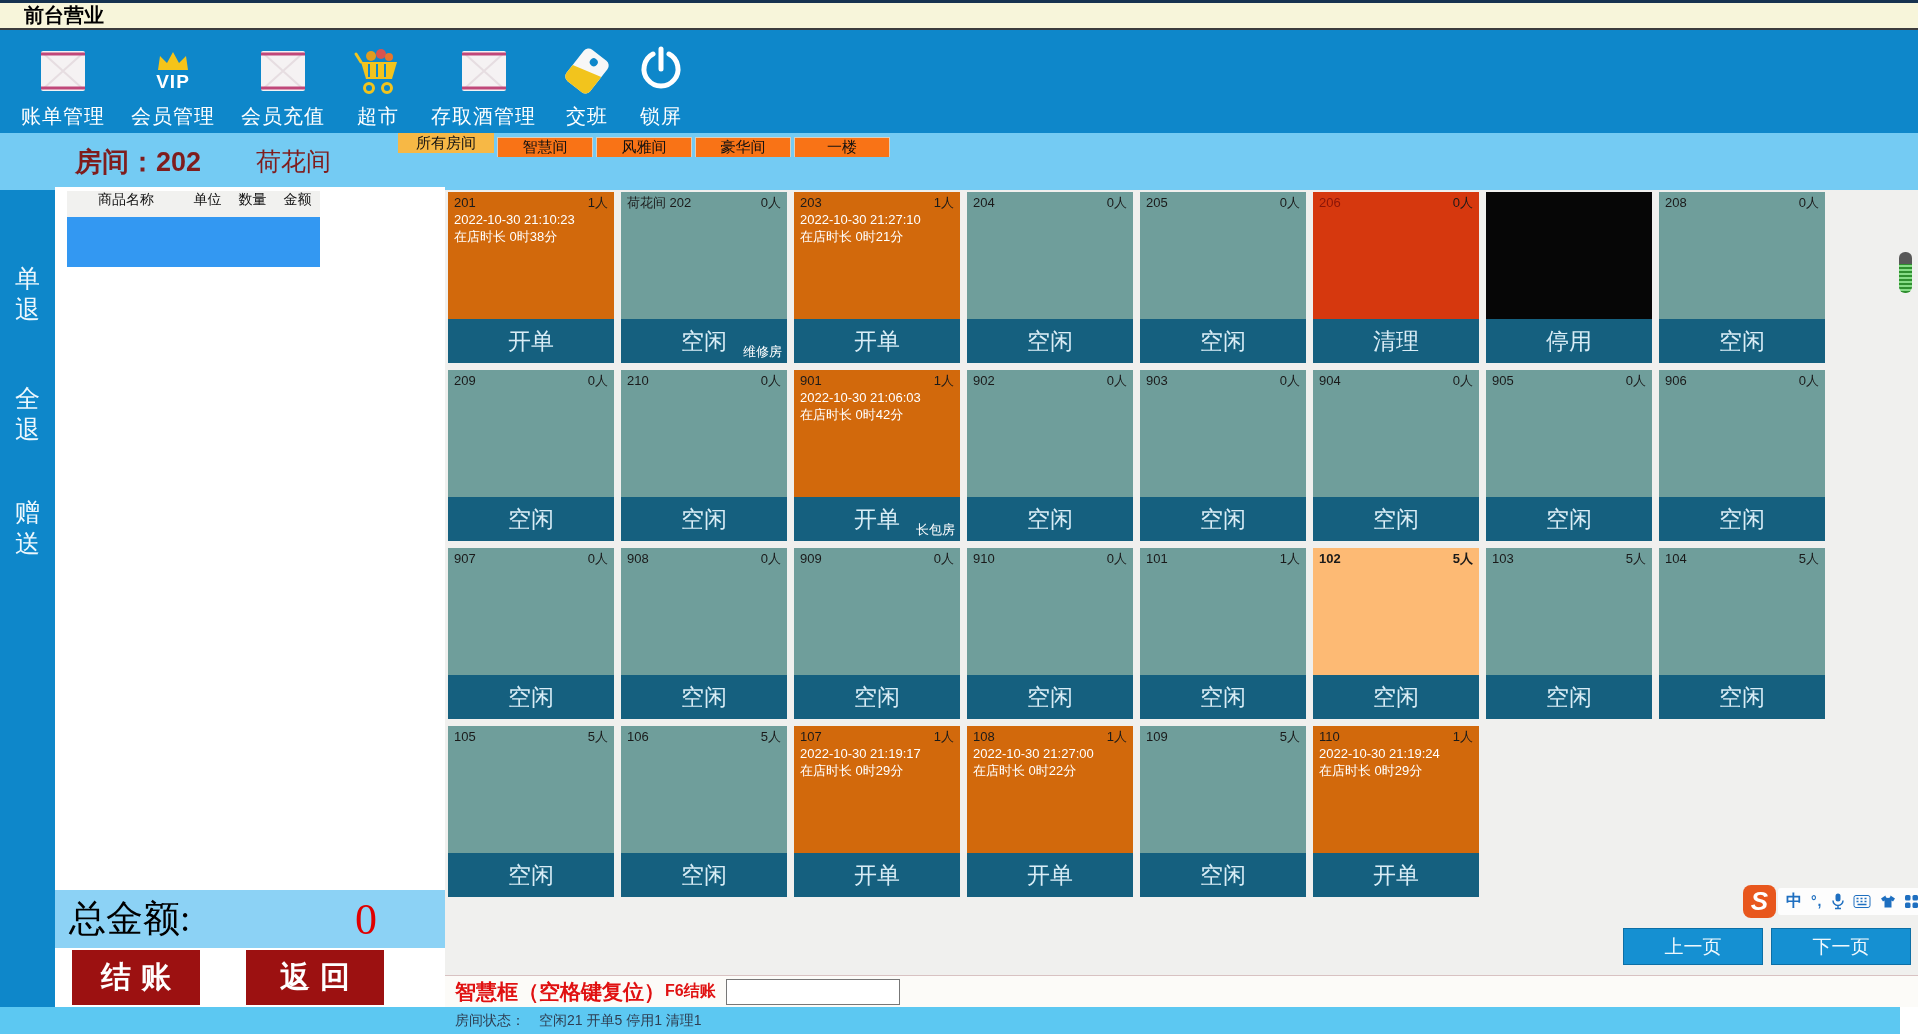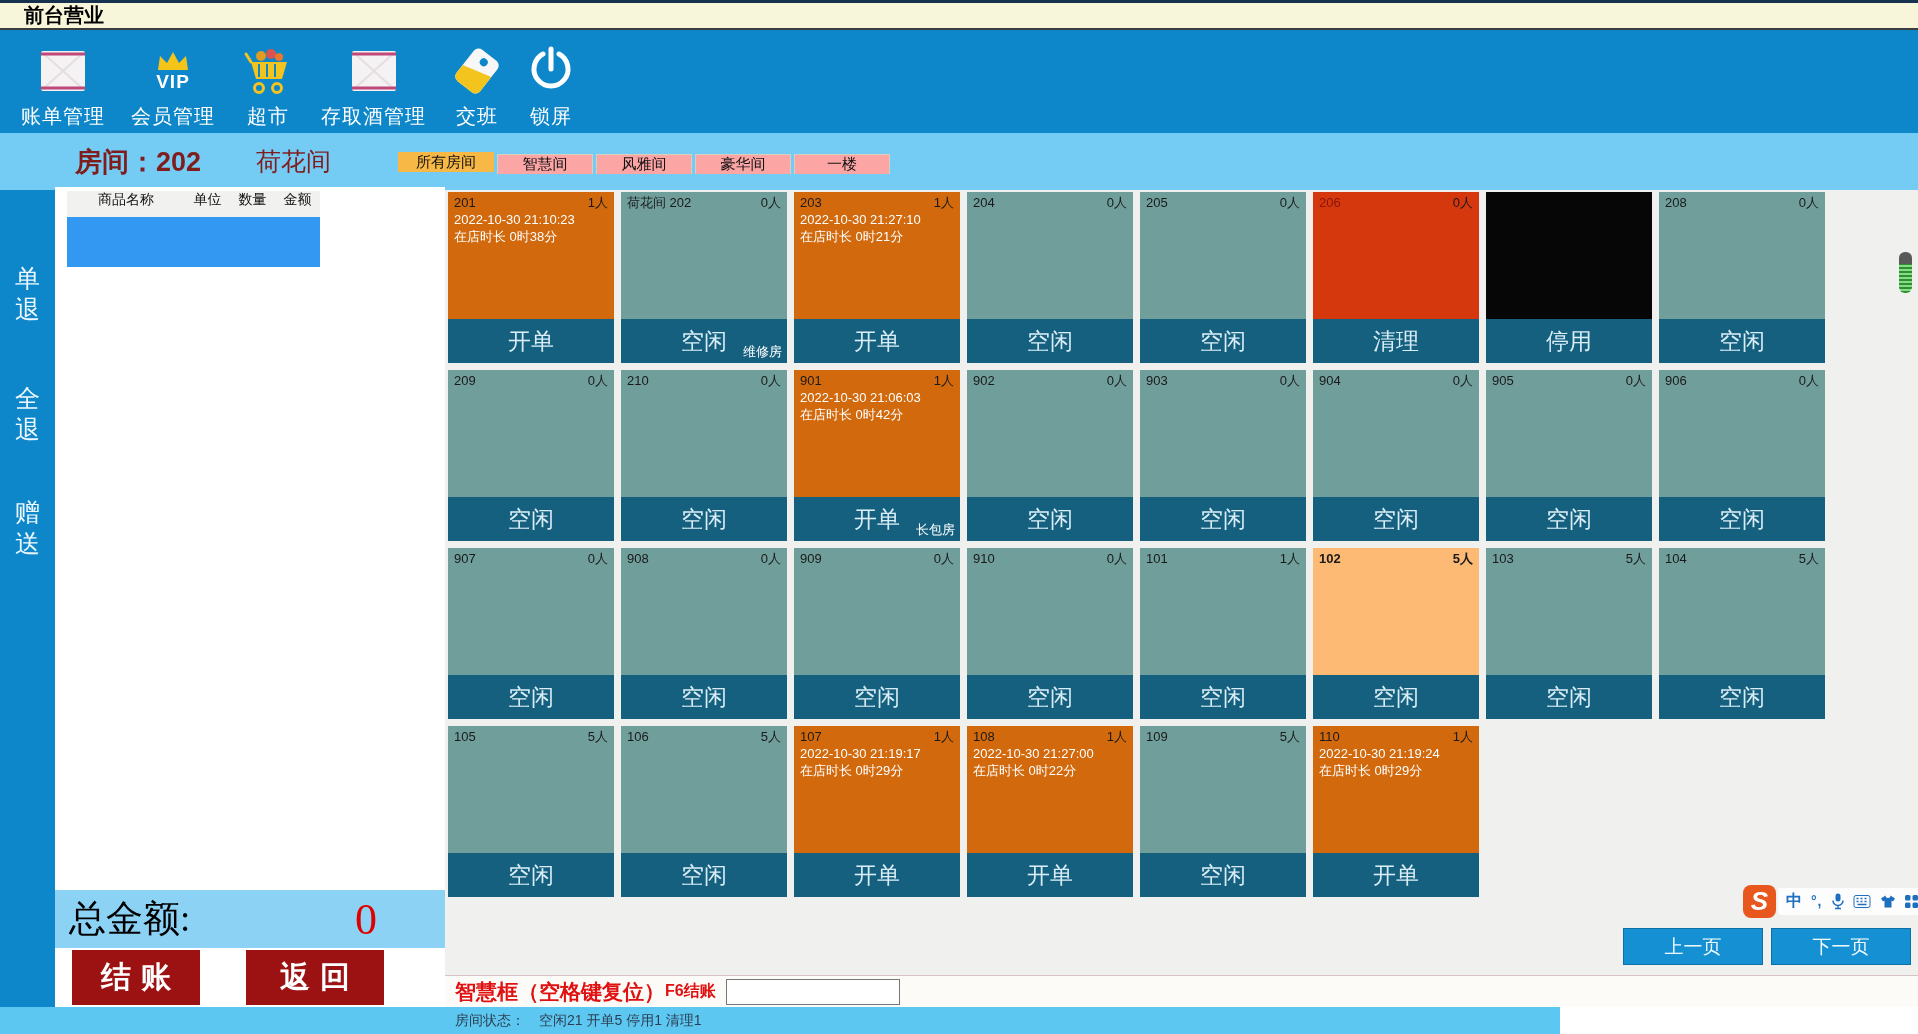--- a/index.html
+++ b/index.html
@@ -19,22 +19,22 @@
   .tb-item{display:flex;flex-direction:column;align-items:center;justify-content:flex-end;
     height:98px;padding:0 13px;color:#fff;cursor:pointer;}
   .tb-icon{height:66px;display:flex;flex-direction:column;align-items:center;justify-content:center;}
   .tb-label{font-size:20px;line-height:24px;letter-spacing:1px;white-space:nowrap;}
   .vip-text{color:#fff;font-weight:bold;font-size:19px;line-height:20px;letter-spacing:1px;}
   
   .subheader{height:57px;background:#74cbf3;display:flex;}
   .room-info{width:398px;display:flex;align-items:center;color:#7f1d1d;flex:none;}
   .room-label{font-size:27px;font-weight:bold;margin-left:75px;white-space:nowrap;}
   .room-name{font-size:25px;margin-left:55px;white-space:nowrap;}
-  .tabs{flex:1;display:flex;align-items:center;}
-  .tab{width:94px;margin-right:3px;background:#fca5a5;border:1px solid #d8cfc0;border-bottom:none;
+  .tabs{flex:1;display:flex;align-items:flex-start;}
+  .tab{width:94px;margin-right:3px;background:#f97316;border:1px solid #d8cfc0;border-bottom:none;
     margin-top:4px;display:flex;align-items:center;justify-content:center;font-size:15px;color:#111;cursor:pointer;}
   .tab.active{background:#f7b845;border-color:#f7b845;margin-top:0;}
   
   .sidebar{position:absolute;left:0;top:190px;width:55px;height:817px;background:#0e87ca;}
   .side-item{width:55px;text-align:center;color:#eef8fd;font-size:25px;line-height:31px;cursor:pointer;white-space:pre-line;}
   
   .left-panel{position:absolute;left:55px;top:187px;width:390px;height:703px;background:#ffffff;}
   .order-table{margin:4px 0 0 12px;width:253px;}
   .order-head{display:flex;background:#f1f1ef;height:26px;align-items:flex-start;font-size:14px;color:#111;}
   .oc{text-align:center;}
@@ -64,21 +64,21 @@
     color:#eef8fd;font-size:19px;display:flex;align-items:center;justify-content:center;cursor:pointer;box-sizing:border-box;}
   .page-prev{left:1178px;top:738px;}
   .page-next{left:1326px;top:738px;}
   
   .smart-row{position:absolute;left:445px;top:975px;width:1473px;height:32px;background:#fcfbf8;
     border-top:1px solid #d8c2c2;display:flex;align-items:center;box-sizing:border-box;}
   .smart-label{color:#e01111;font-weight:bold;font-size:21px;margin-left:10px;white-space:nowrap;}
   .smart-hotkey{color:#e01111;font-weight:bold;font-size:16px;white-space:nowrap;}
   .smart-input{margin-left:10px;width:168px;height:22px;border:1px solid #777;background:#fff;font-size:15px;}
   
-  .statusbar{position:absolute;left:0;top:1007px;width:1560px;height:27px;background:#5cc8f2;
+  .statusbar{position:absolute;left:0;top:1007px;width:1900px;height:27px;background:#5cc8f2;
     display:flex;align-items:center;font-size:14px;color:#2e3e52;}
   .statusbar .sb-label{margin-left:455px;}
   .statusbar .sb-text{margin-left:14px;}
   
   .ime-bar{position:absolute;left:1743px;top:884px;height:34px;display:flex;align-items:center;}
   .ime-logo{width:33px;height:33px;background:#e8571d;border-radius:8px;color:#fff;font-weight:bold;
     font-size:26px;font-style:italic;display:flex;align-items:center;justify-content:center;cursor:pointer;}
   .ime-pill{height:27px;background:#fdfdfd;border-radius:3px;display:flex;align-items:center;
     gap:9px;padding:0 8px;margin-left:2px;}
   .ime-ic{display:flex;align-items:center;justify-content:center;cursor:pointer;}
@@ -109,20 +109,31 @@
       <div class="tb-label">账单管理</div>
     </div>
     <div class="tb-item">
       <div class="tb-icon">
         <svg width="38" height="22" viewBox="0 0 36 22">
           <path d="M3 20 L5 6 L12 13 L18 2 L24 13 L31 6 L33 20 Z" fill="#f5c419"></path>
         </svg>
         <div class="vip-text">VIP</div>
       </div>
       <div class="tb-label">会员管理</div>
+    </div>
+    <div class="tb-item">
+      <div class="tb-icon">
+        <svg width="50" height="48" viewBox="0 0 50 48">
+          <rect x="3" y="4" width="44" height="40" rx="2" fill="#f5f2f3"></rect>
+          <path d="M5 6 L45 42 M45 6 L5 42" stroke="#e6dde1" stroke-width="2"></path>
+          <path d="M3 7 h44" stroke="#c0487a" stroke-width="3"></path>
+          <path d="M3 41 h44" stroke="#c0487a" stroke-width="3"></path>
+        </svg>
+      </div>
+      <div class="tb-label">会员充值</div>
     </div>
     <div class="tb-item">
       <div class="tb-icon">
         <svg width="54" height="52" viewBox="0 0 54 52">
           <circle cx="20" cy="11" r="5" fill="#e09c20"></circle>
           <circle cx="30" cy="9" r="5" fill="#d9534f"></circle>
           <circle cx="38" cy="12" r="4" fill="#e8762c"></circle>
           <path d="M10 17 h36 l-5 17 h-26 z" fill="#f2c41d"></path>
           <path d="M18 19 v13 M26 19 v13 M34 19 v13" stroke="#0e87ca" stroke-width="2"></path>
           <path d="M10 17 L5 9" stroke="#f2c41d" stroke-width="3" stroke-linecap="round"></path>

